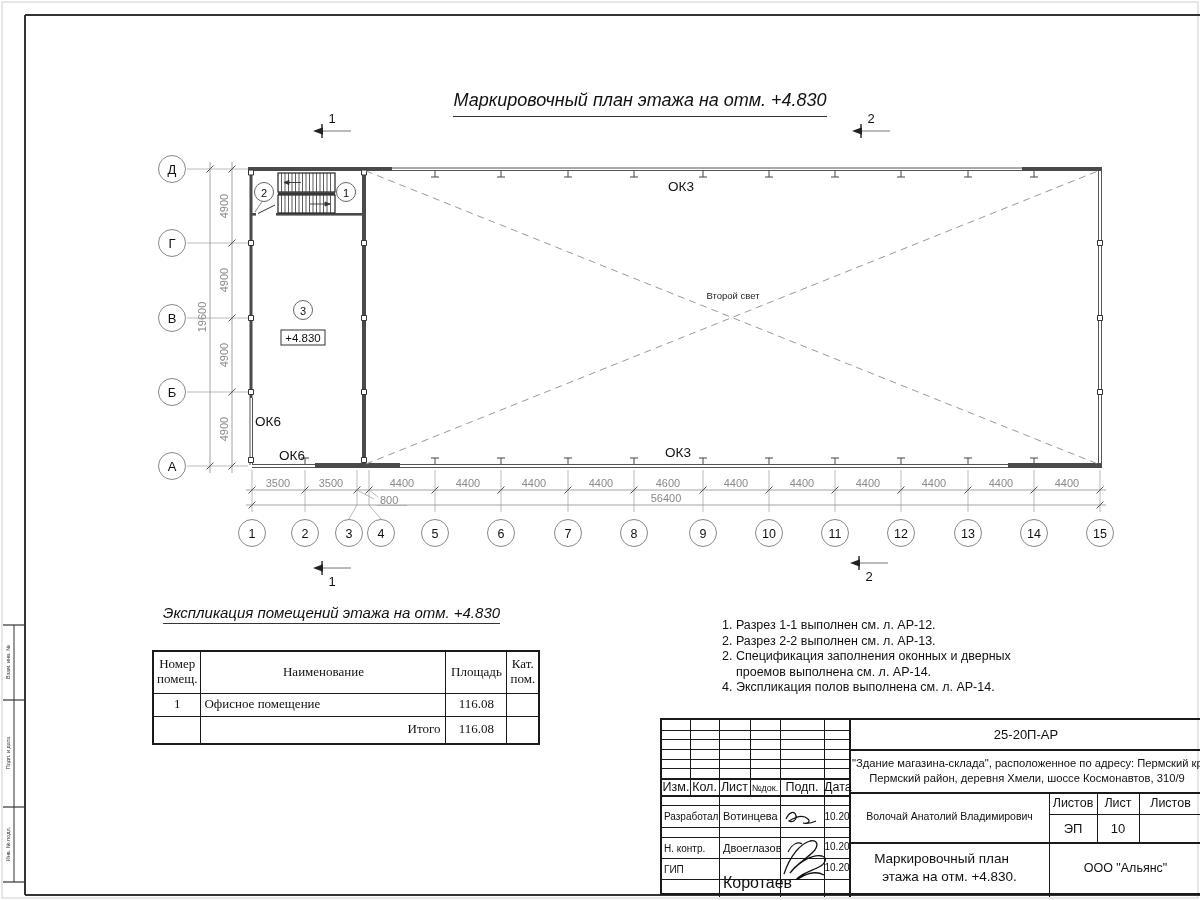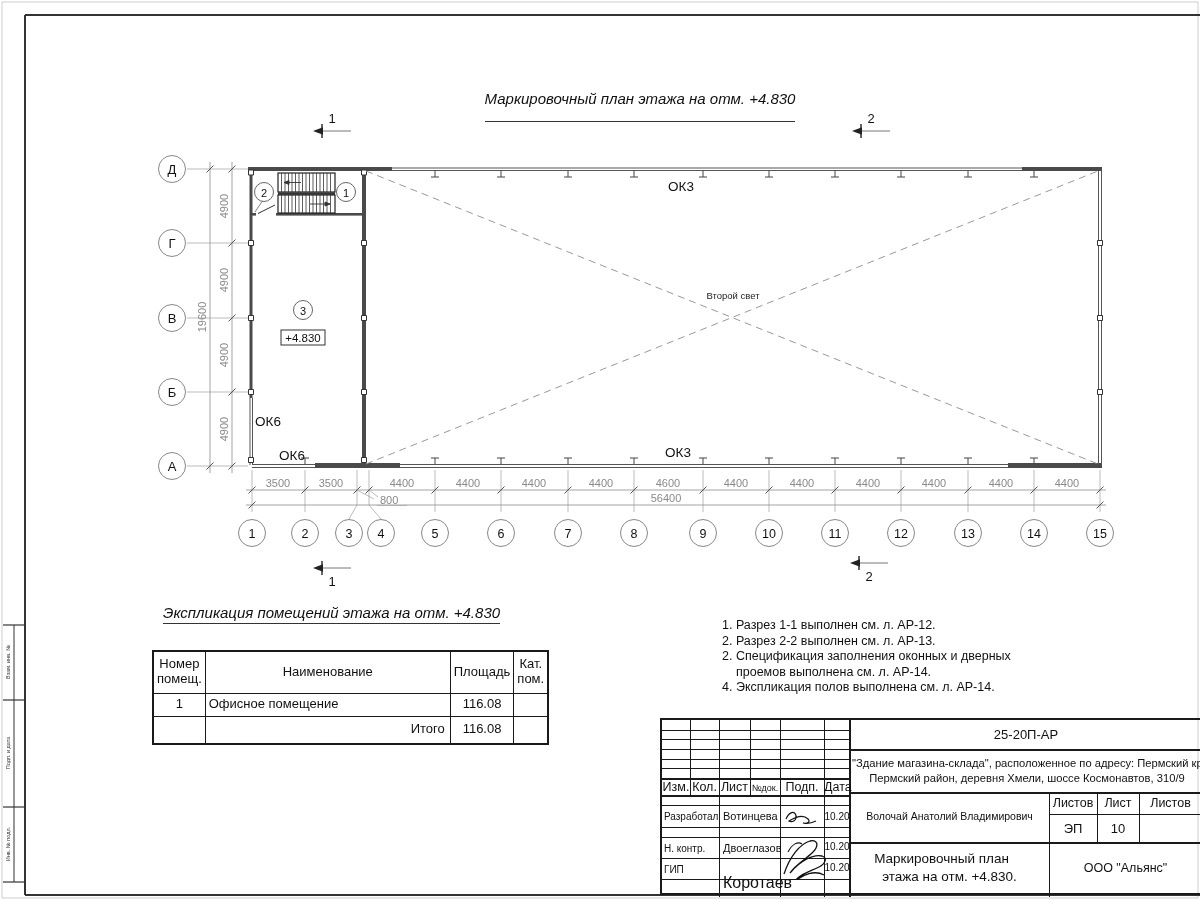--- a/index.html
+++ b/index.html
@@ -2,27 +2,27 @@
 <html><head>
 <meta charset="utf-8">
 <style>
   html,body{margin:0;padding:0;background:#fff;}
   .page{position:relative;width:1200px;height:900px;background:#fff;overflow:hidden;
         font-family:"Liberation Sans",sans-serif;color:#111;}
   .abs{position:absolute;}
   svg text{font-family:"Liberation Sans",sans-serif;}
 
   
-  .main-title{font-style:italic;font-size:15px;color:#111;border-bottom:1.2px solid #333;padding-bottom:14px;white-space:nowrap;}
+  .main-title{font-style:italic;font-size:18px;color:#111;border-bottom:1.2px solid #333;padding-bottom:6px;white-space:nowrap;}
   .expl-title{font-style:italic;font-size:15px;color:#111;border-bottom:1.2px solid #333;padding-bottom:2px;white-space:nowrap;}
 
   
   table.expl{border-collapse:collapse;table-layout:fixed;}
   table.expl td{border:1.6px solid #1a1a1a;font-size:13px;color:#111;padding:0 3px;text-align:center;vertical-align:middle;line-height:1.15;}
-  table.expl{border:2.2px solid #1a1a1a;}
+  table.expl{border:2.2px solid #1a1a1a;font-family:Liberation Serif, serif;}
 
   
   .note-line{font-size:12.5px;line-height:15.5px;color:#111;white-space:nowrap;}
   .note-indent{padding-left:14px;}
 
   
   .tb{position:absolute;left:660px;top:718px;width:540px;height:177px;
       border-top:2px solid #1a1a1a;border-left:2px solid #1a1a1a;border-bottom:2px solid #1a1a1a;box-sizing:border-box;}
   .tb .vl{position:absolute;width:1.3px;background:#1a1a1a;}
   .tb .hl{position:absolute;height:1.3px;background:#1a1a1a;}

